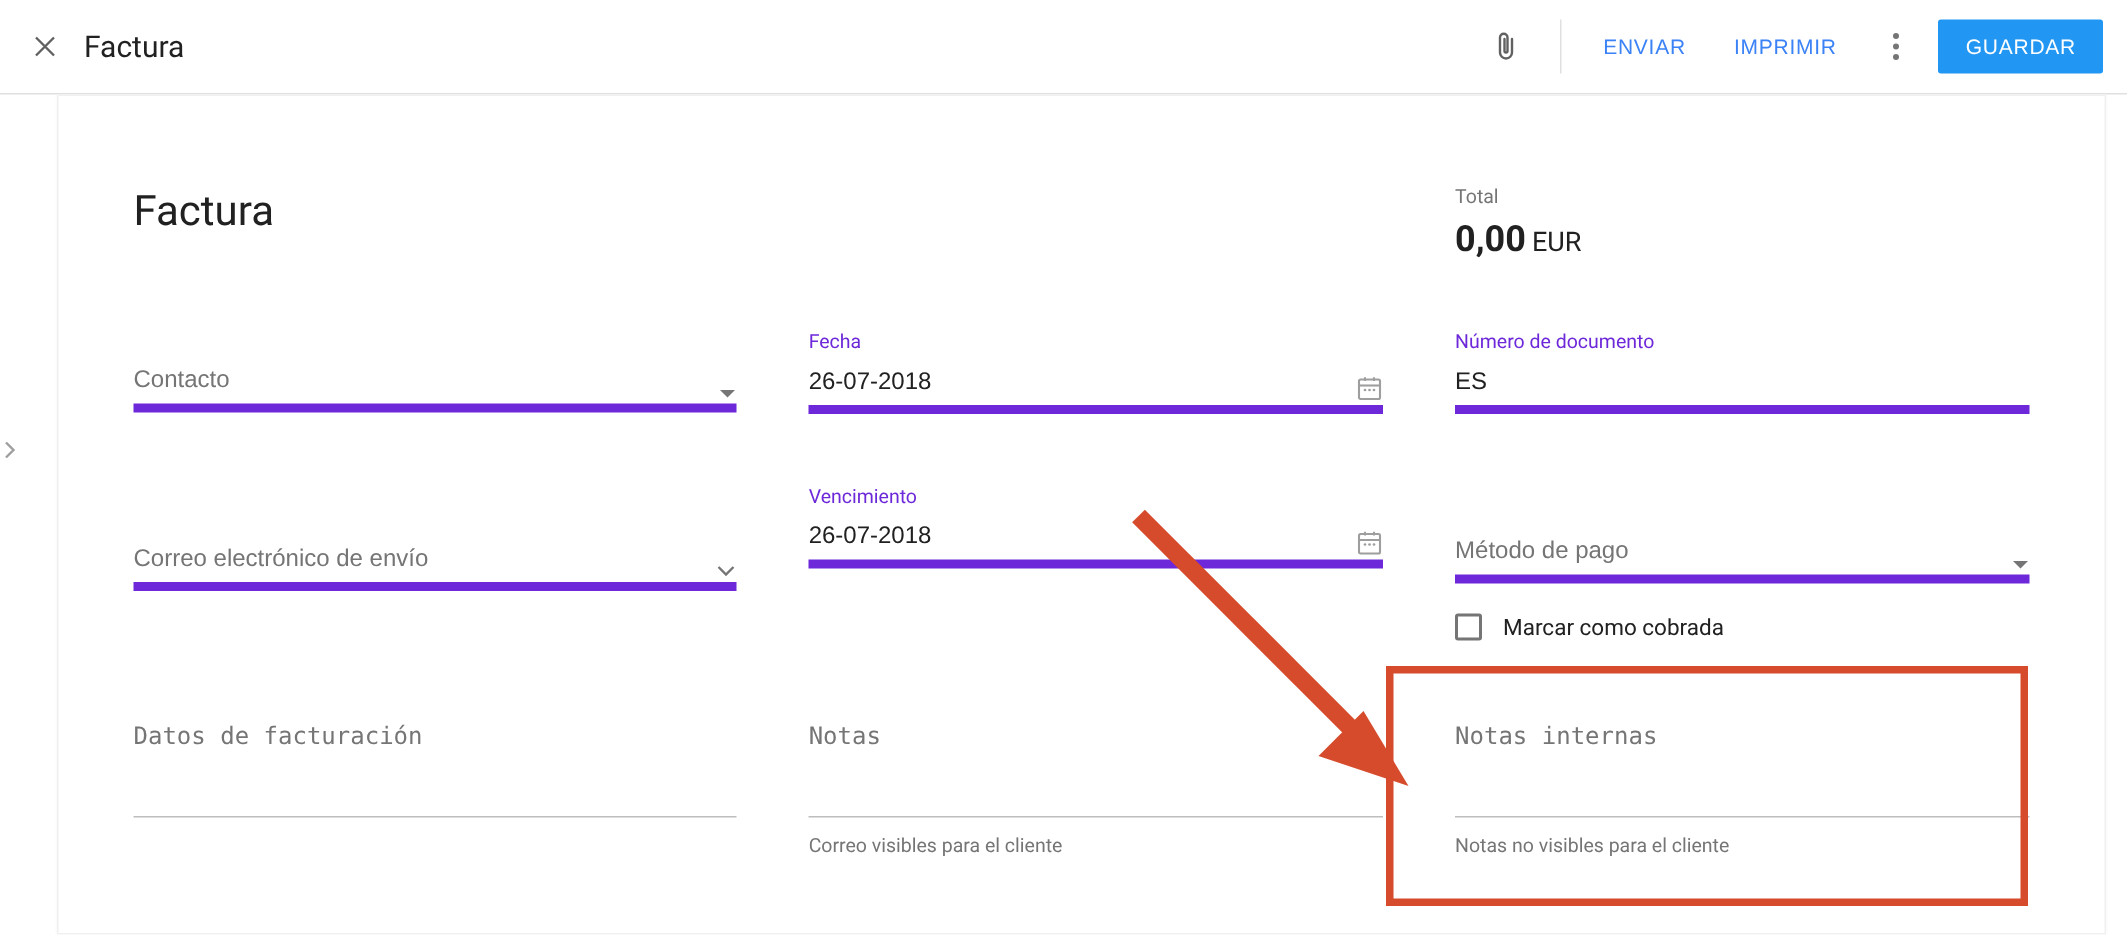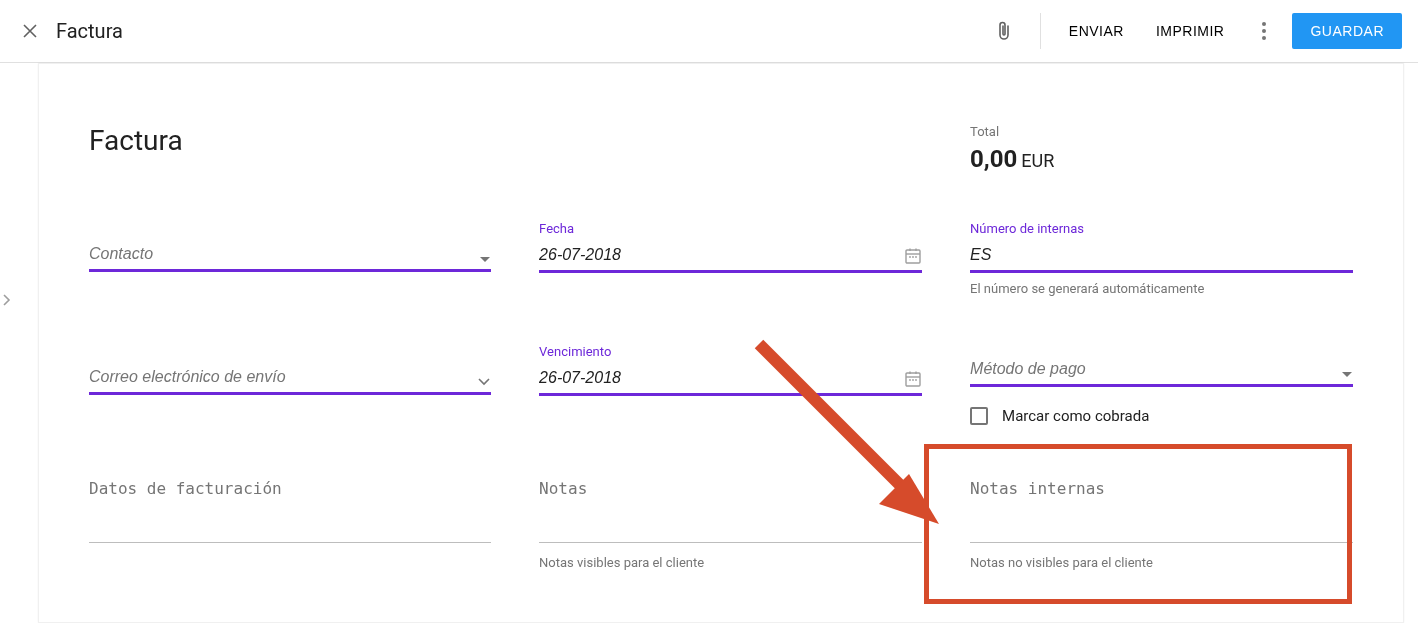--- a/index.html
+++ b/index.html
@@ -3,35 +3,35 @@
 <meta charset="utf-8">
 <style>
 * { box-sizing: border-box; margin: 0; padding: 0; }
 body { font-family: -apple-system, BlinkMacSystemFont, 'Segoe UI', Roboto, Helvetica, Arial, sans-serif; background: #fff; color: #212121; width: 1418px; }
 .header { height: 63px; border-bottom: 1px solid #e0e0e0; display: flex; align-items: center; padding: 0 16px; }
 .close-btn { width: 28px; height: 28px; display: flex; align-items: center; justify-content: center; cursor: pointer; margin-right: 8px; }
 .page-title { font-size: 20px; font-weight: 400; color: #212121; flex: 1; margin-left: 4px; }
 .header-actions { display: flex; align-items: center; gap: 8px; }
 .attach-btn { width: 40px; height: 40px; display: flex; align-items: center; justify-content: center; cursor: pointer; }
 .vdiv { width: 1px; height: 36px; background: #e0e0e0; margin: 0 8px; }
-.text-btn { background: none; border: none; color: #000000; font-size: 14px; letter-spacing: 0.5px; padding: 8px 12px; cursor: pointer; font-weight: 500; }
+.text-btn { background: none; border: none; color: #3b82f6; font-size: 14px; letter-spacing: 0.5px; padding: 8px 12px; cursor: pointer; font-weight: 500; }
 .more-btn { width: 40px; height: 40px; display: flex; align-items: center; justify-content: center; cursor: pointer; }
 .save-btn { background: #2196f3; color: #fff; border: none; font-size: 14px; font-weight: 400; letter-spacing: 0.5px; padding: 10px 18px; border-radius: 2px; cursor: pointer; }
 .content-wrap { position: relative; padding: 0 14px; }
 .side-tab { position: absolute; left: 0; top: 230px; width: 14px; display: flex; flex-direction: column; align-items: center; gap: 18px; }
 .card { margin-left: 24px; background: #fff; border: 1px solid #f0f0f0; box-shadow: 0 0 2px rgba(0,0,0,0.05); min-height: 560px; padding: 60px 50px 40px 50px; position: relative; }
 .row { display: flex; gap: 48px; margin-bottom: 48px; }
 .col { flex: 1; position: relative; }
 .doc-heading { font-size: 28px; font-weight: 400; color: #212121; }
 .total-label { font-size: 13px; color: #757575; margin-bottom: 6px; }
 .total-val { font-size: 24px; color: #212121; font-weight: 700; }
 .total-cur { font-size: 18px; color: #212121; margin-left: 4px; }
 .field-label { font-size: 13px; color: #6d28d9; margin-bottom: 4px; display: block; }
 .field { position: relative; }
-.field-input { width: 100%; border: none; border-bottom: 3px solid #6d28d9; font-size: 16px; padding: 6px 28px 6px 0; outline: none; color: #757575; background: transparent; font-style: italic; }
+.field-input { width: 100%; border: none; border-bottom: 6px solid #6d28d9; font-size: 16px; padding: 6px 28px 6px 0; outline: none; color: #757575; background: transparent; }
 .field-input.has-value { color: #212121; }
 .field-icon { position: absolute; right: 0; bottom: 8px; color: #9e9e9e; }
 .helper { font-size: 13px; color: #757575; margin-top: 8px; }
 .checkbox-row { display: flex; align-items: center; gap: 14px; margin-top: 20px; }
 .checkbox { width: 18px; height: 18px; border: 2px solid #757575; border-radius: 2px; cursor: pointer; }
 .checkbox-label { font-size: 15px; color: #212121; }
 .textarea-field { width: 100%; border: none; border-bottom: 1px solid #bdbdbd; font-size: 16px; padding: 6px 0; outline: none; min-height: 70px; resize: none; background: transparent; color: #757575; }
 .highlight-box { position: absolute; border: 5px solid #d64b2b; pointer-events: none; }
 .arrow-svg { position: absolute; pointer-events: none; }
 svg { display: block; }
@@ -110,31 +110,30 @@
                 <line x1="6" y1="1.5" x2="6" y2="4" stroke="#9e9e9e" stroke-width="1.4"></line>
                 <line x1="12" y1="1.5" x2="12" y2="4" stroke="#9e9e9e" stroke-width="1.4"></line>
                 <circle cx="6" cy="10" r="0.9" fill="#9e9e9e"></circle>
                 <circle cx="9" cy="10" r="0.9" fill="#9e9e9e"></circle>
                 <circle cx="12" cy="10" r="0.9" fill="#9e9e9e"></circle>
               </svg>
           </span>
         </div>
       </div>
       <div class="col">
-        <label class="field-label">Número de internas</label>
+        <label class="field-label">Número de documento</label>
         <div class="field">
           <input class="field-input has-value" value="ES" style="">
         </div>
-        <div class="helper">El número se generará automáticamente</div>
       </div>
     </div>
 
     <div class="row">
       <div class="col" style="flex:1.05">
-        <div class="field" style="margin-top:18px">
+        <div class="field" style="margin-top:34px">
           <input class="field-input" placeholder="Correo electrónico de envío" style="">
           <span class="field-icon">
             <svg width="14" height="10" viewBox="0 0 14 10">
                 <path d="M2 2 L7 7 L12 2" stroke="#757575" stroke-width="1.6" fill="none"></path>
               </svg>
           </span>
         </div>
       </div>
       <div class="col">
         <label class="field-label">Vencimiento</label>
@@ -147,21 +146,21 @@
                 <line x1="6" y1="1.5" x2="6" y2="4" stroke="#9e9e9e" stroke-width="1.4"></line>
                 <line x1="12" y1="1.5" x2="12" y2="4" stroke="#9e9e9e" stroke-width="1.4"></line>
                 <circle cx="6" cy="10" r="0.9" fill="#9e9e9e"></circle>
                 <circle cx="9" cy="10" r="0.9" fill="#9e9e9e"></circle>
                 <circle cx="12" cy="10" r="0.9" fill="#9e9e9e"></circle>
               </svg>
           </span>
         </div>
       </div>
       <div class="col">
-        <div class="field" style="margin-top:10px">
+        <div class="field" style="margin-top:29px">
           <input class="field-input" placeholder="Método de pago" style="">
           <span class="field-icon">
             <svg width="12" height="8" viewBox="0 0 12 8">
                 <path d="M1 1 L6 6 L11 1" fill="#757575"></path>
               </svg>
           </span>
         </div>
         <div class="checkbox-row">
           <div class="checkbox"></div>
           <span class="checkbox-label">Marcar como cobrada</span>
@@ -172,21 +171,21 @@
     <div class="row" style="margin-bottom:10px">
       <div class="col" style="flex:1.05">
         <div class="field">
           <textarea class="textarea-field" placeholder="Datos de facturación" style=""></textarea>
         </div>
       </div>
       <div class="col">
         <div class="field">
           <textarea class="textarea-field" placeholder="Notas" style=""></textarea>
         </div>
-        <div class="helper">Notas visibles para el cliente</div>
+        <div class="helper">Correo visibles para el cliente</div>
       </div>
       <div class="col">
         <div class="field">
           <textarea class="textarea-field" placeholder="Notas internas" style=""></textarea>
         </div>
         <div class="helper">Notas no visibles para el cliente</div>
       </div>
     </div>
 
     <svg class="arrow-svg" style="left:700px; top:270px; width:220px; height:210px;" viewBox="0 0 220 210">

